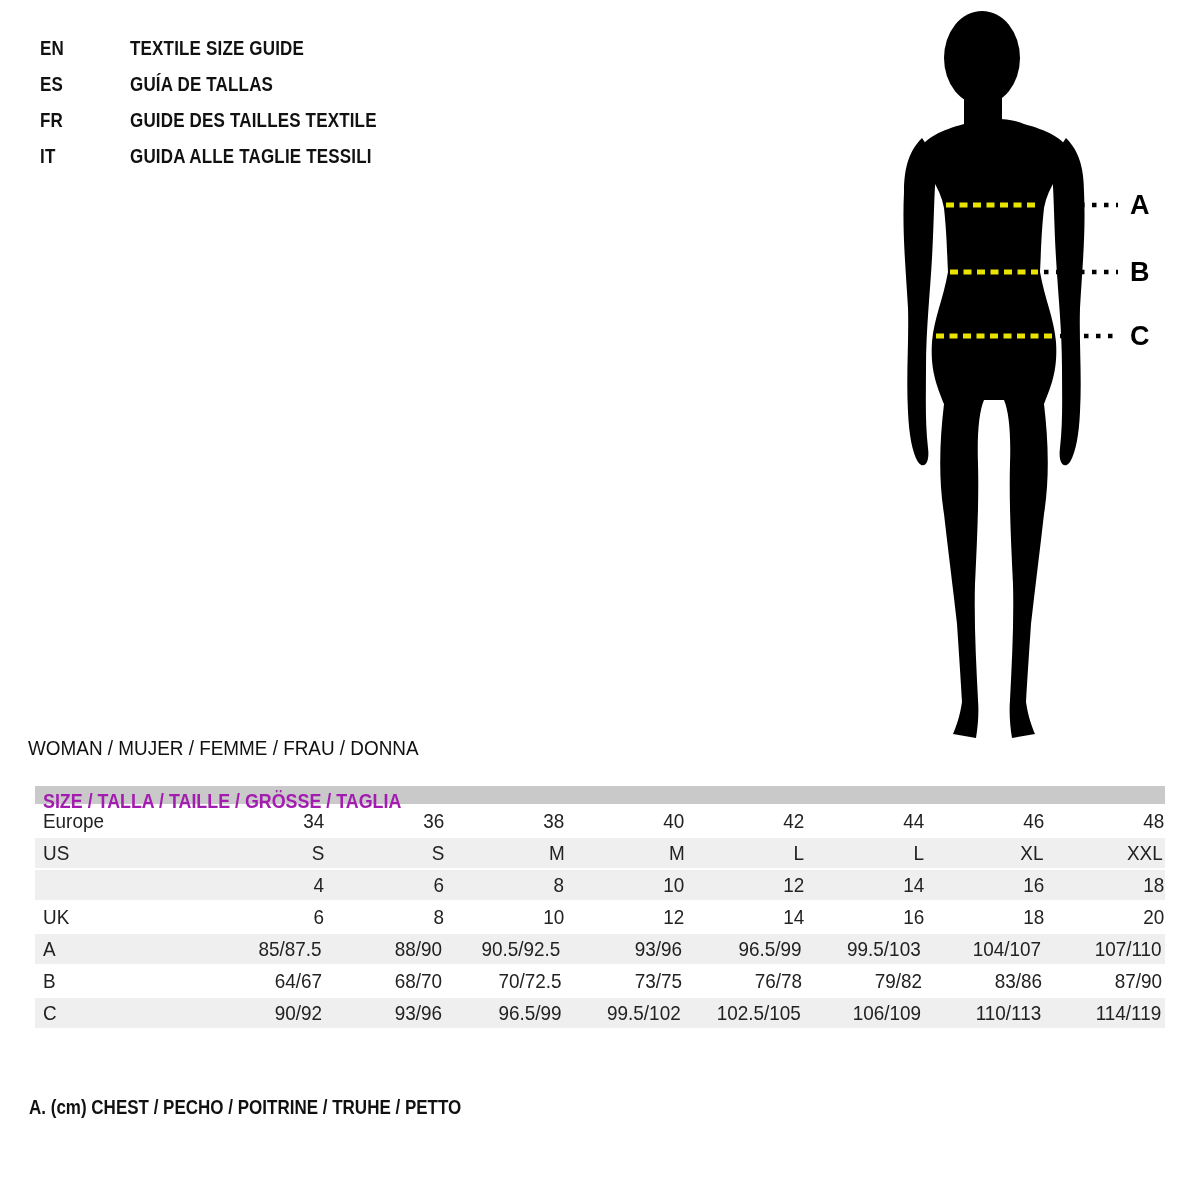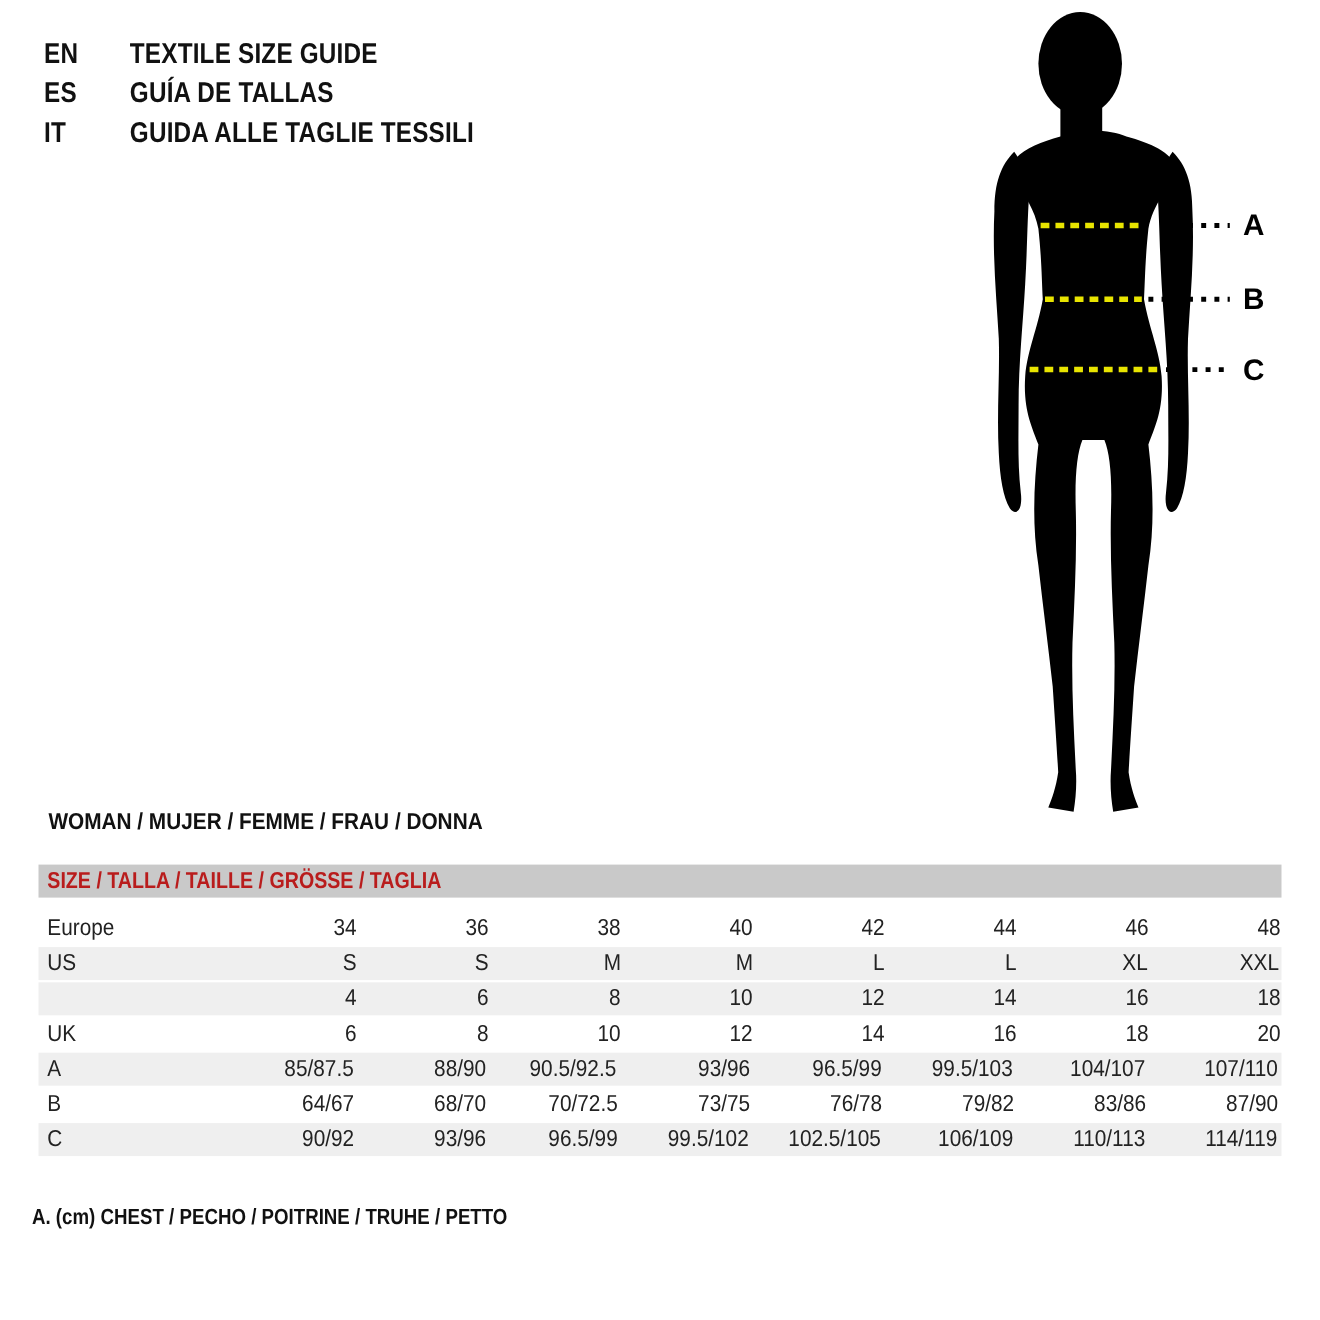--- a/index.html
+++ b/index.html
@@ -5,37 +5,37 @@
   html,body{margin:0;padding:0;background:#ffffff;}
   body{width:1200px;height:1200px;font-family:"Liberation Sans",sans-serif;color:#111;}
   .canvas{position:relative;width:1200px;height:1200px;background:#fff;overflow:hidden;}
 
   
   .cond{display:inline-block;transform:scaleX(.85);transform-origin:0 50%;white-space:nowrap;}
   .cond90{display:inline-block;transform:scaleX(.9);transform-origin:0 50%;white-space:nowrap;}
 
   
   .lang-block{position:absolute;left:40px;top:30px;}
-  .lang-row{display:flex;align-items:center;height:36px;font-size:26px;font-weight:bold;letter-spacing:.2px;}
+  .lang-row{display:flex;align-items:center;height:36px;font-size:20px;font-weight:bold;letter-spacing:.2px;gap:12px;}
   .lang-code{flex:0 0 78px;}
 
   
   .figure{position:absolute;left:860px;top:0;width:340px;height:760px;}
   .sil{fill:#000;}
   .dash-yellow{stroke:var(--dash-yellow,#e8e400);stroke-width:5;stroke-dasharray:8 5.5;fill:none;}
   .dash-black{stroke:#000;stroke-width:4.5;stroke-dasharray:4.5 7.5;fill:none;}
   .mlabel{font-family:"Liberation Sans",sans-serif;font-size:27px;font-weight:bold;fill:#000;}
 
   
-  .section-title{position:absolute;left:44px;top:736px;font-size:21px;font-weight:bold;line-height:24px;}
+  .section-title{position:absolute;left:28px;top:736px;font-size:21px;font-weight:normal;line-height:24px;}
 
   
   .size-table{position:absolute;left:35px;top:786px;width:1130px;}
-  .thead{height:30px;line-height:30px;margin-bottom:13px;background:var(--header-gray,#c9c9c9);
-         padding-left:8px;font-size:21px;font-weight:bold;color:#b91c1c;}
+  .thead{height:18px;line-height:30px;margin-bottom:2px;background:var(--header-gray,#c9c9c9);
+         padding-left:8px;font-size:21px;font-weight:bold;color:#a21caf;}
   .trow{display:flex;height:30px;line-height:30px;margin-bottom:2px;font-size:21px;color:#222;}
   .trow.shaded{background:var(--row-gray,#efefef);}
   .tlabel{flex:0 0 162px;padding-left:8px;text-align:left;}
   .tlabel>span{display:inline-block;transform:scaleX(.9);transform-origin:0 50%;white-space:nowrap;}
   .tcell{flex:1 1 0;text-align:right;}
   .tcell>span{display:inline-block;transform:scaleX(.9);transform-origin:50% 50%;white-space:nowrap;}
 
   
   .legend{position:absolute;left:29px;top:1092px;}
   .legend-line{height:31px;line-height:31px;font-size:20px;font-weight:bold;}
@@ -46,20 +46,24 @@
 <div class="canvas">
 
   <div class="lang-block">
     <div class="lang-row">
       <span class="lang-code"><span class="cond">EN</span></span>
       <span class="cond">TEXTILE SIZE GUIDE</span>
     </div>
     <div class="lang-row">
       <span class="lang-code"><span class="cond">ES</span></span>
       <span class="cond">GUÍA DE TALLAS</span>
+    </div>
+    <div class="lang-row">
+      <span class="lang-code"><span class="cond">FR</span></span>
+      <span class="cond">GUIDE DES TAILLES TEXTILE</span>
     </div>
     <div class="lang-row">
       <span class="lang-code"><span class="cond">IT</span></span>
       <span class="cond">GUIDA ALLE TAGLIE TESSILI</span>
     </div>
   </div>
 
   <svg class="figure" viewBox="0 0 340 760" aria-hidden="true">
 
     <ellipse class="sil" cx="122" cy="58" rx="38" ry="47"></ellipse>

